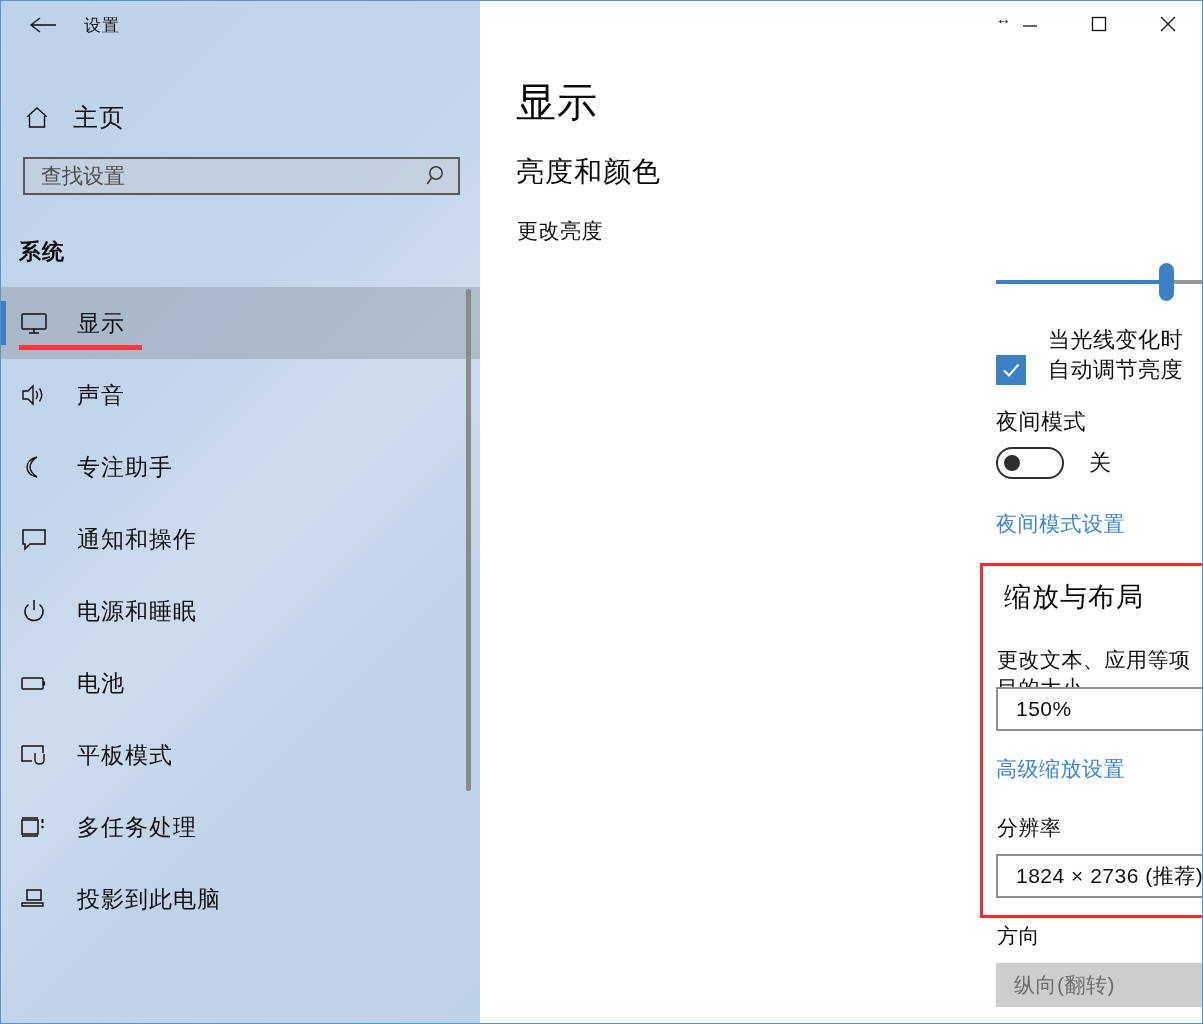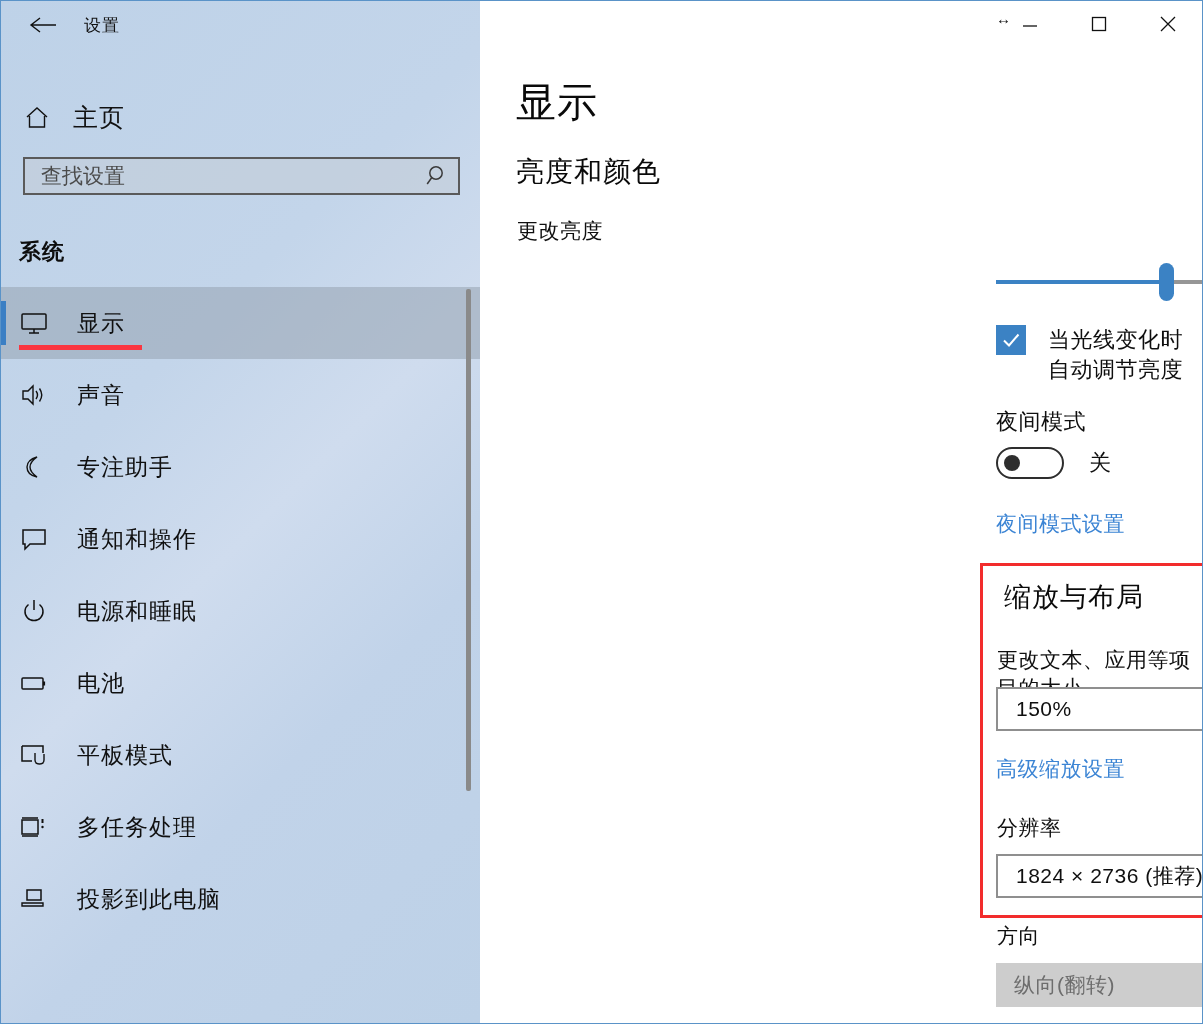--- a/index.html
+++ b/index.html
@@ -221,21 +221,21 @@
     width: 15px; height: 38px;
     border-radius: 8px;
     background: #3b82c4;
     cursor: pointer;
   }
 
   .checkbox-row {
     position: absolute;
     left: 516px; top: 324px;
     display: flex;
-    align-items: flex-start;
+    align-items: flex-end;
     cursor: pointer;
   }
   .cbox {
     width: 30px; height: 30px;
     background: #3b82c4;
     display: flex; align-items: center; justify-content: center;
     flex: 0 0 auto;
   }
   .cbox-label { font-size: 22px; color: #0f0f0f; margin-left: 22px; letter-spacing: 0.5px; }
 

